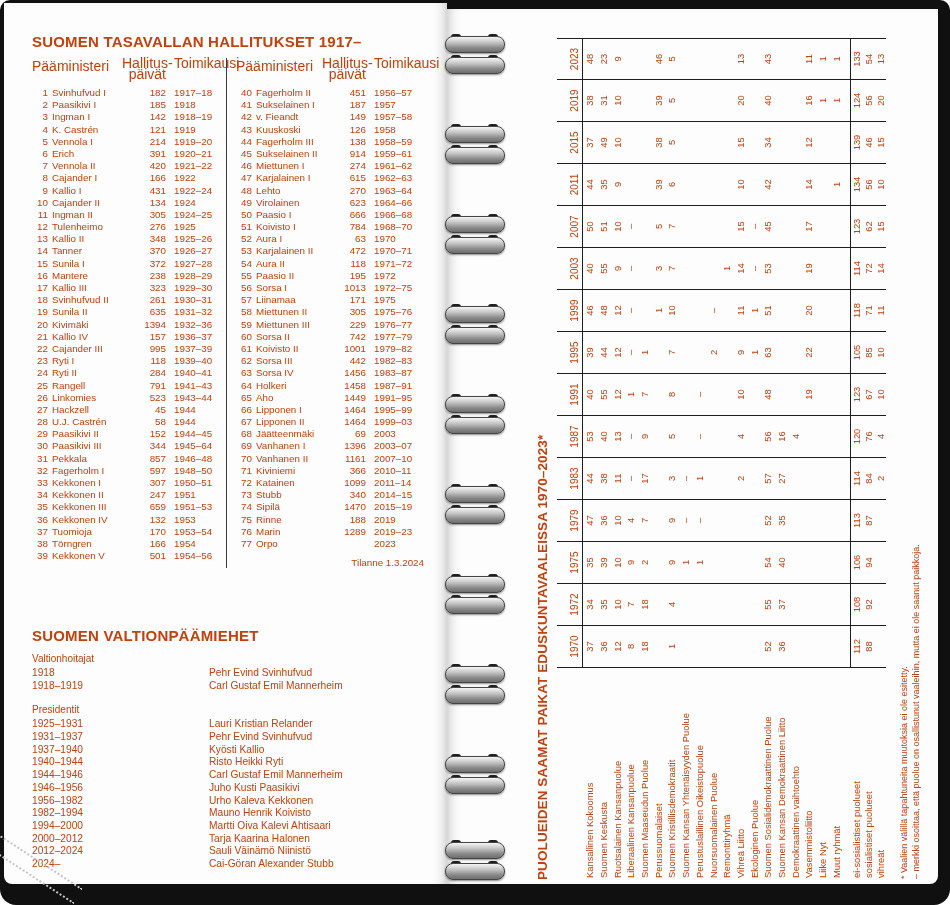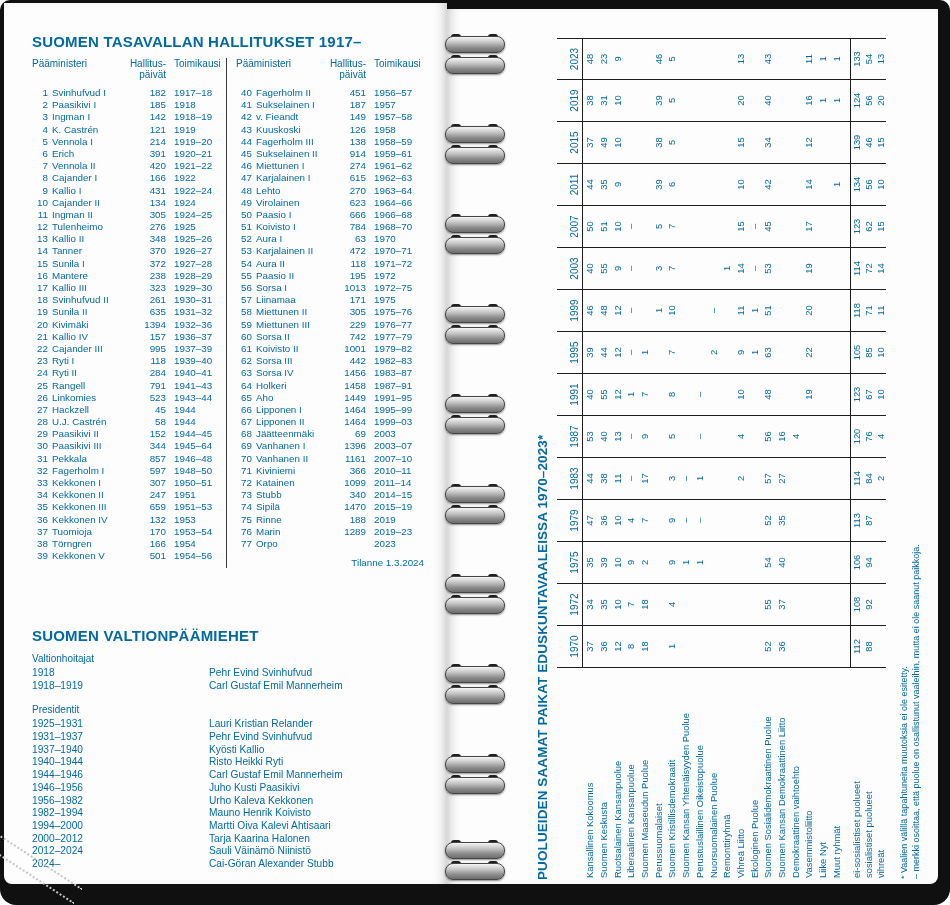--- a/index.html
+++ b/index.html
@@ -1,31 +1,31 @@
 <!DOCTYPE html>
 <html><head>
 <meta charset="utf-8">
 <style>
   html,body{margin:0;padding:0;background:#fff;}
   .stage{position:relative;width:950px;height:905px;overflow:hidden;
-         font-family:"Liberation Sans",sans-serif;color:#0369a1;}
+         font-family:"Liberation Sans",sans-serif;color:#c2410c;}
   .cover{position:absolute;left:0;top:0;width:950px;height:905px;background:#101010;
          border-radius:10px 10px 16px 16px;}
   .page{position:absolute;background:#fdfdfd;}
   .page-left{left:4px;top:3px;width:443px;height:881px;border-radius:0 0 0 8px;
              box-shadow:inset -10px 0 14px -10px rgba(0,0,0,.30);}
   .page-right{left:447px;top:9px;width:491px;height:875px;border-radius:0 0 8px 0;
               box-shadow:inset 10px 0 14px -10px rgba(0,0,0,.30);}
 
   
   .gov-title{position:absolute;left:28px;top:30px;font-size:15px;font-weight:bold;letter-spacing:.2px;}
   .gov-wrap{position:absolute;left:28px;top:55px;width:394px;display:flex;}
   .gov-col{width:194px;}
   .gov-col.second{border-left:1px solid #3a3a3a;padding-left:9px;width:190px;}
-  .gov-head{display:grid;grid-template-columns:auto 44px 60px;font-size:10px;margin-bottom:7px;}
+  .gov-head{display:grid;grid-template-columns:auto 44px 60px;font-size:14px;margin-bottom:7px;}
   .gov-head .h-days{text-align:right;line-height:11px;}
   .gov-head .h-term{padding-left:8px;line-height:11px;}
   .gov-row{display:grid;grid-template-columns:16px auto 38px 60px;height:12.2px;
            font-size:9.8px;line-height:12.2px;white-space:nowrap;}
   .gov-row .gn{text-align:right;}
   .gov-row .gname{margin-left:4px;overflow:hidden;}
   .gov-row .gdays{text-align:right;}
   .gov-row .gterm{padding-left:8px;}
   .status-note{font-size:9.8px;text-align:right;margin-top:7px;padding-right:2px;}
 

